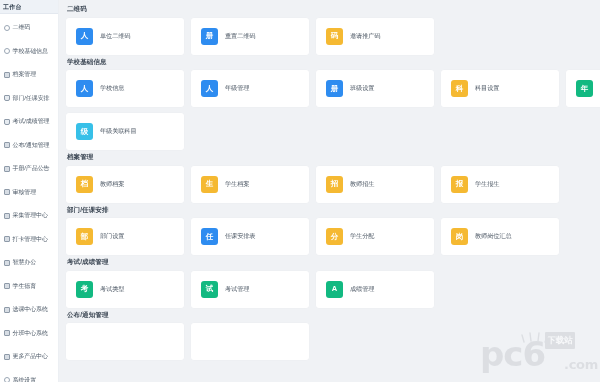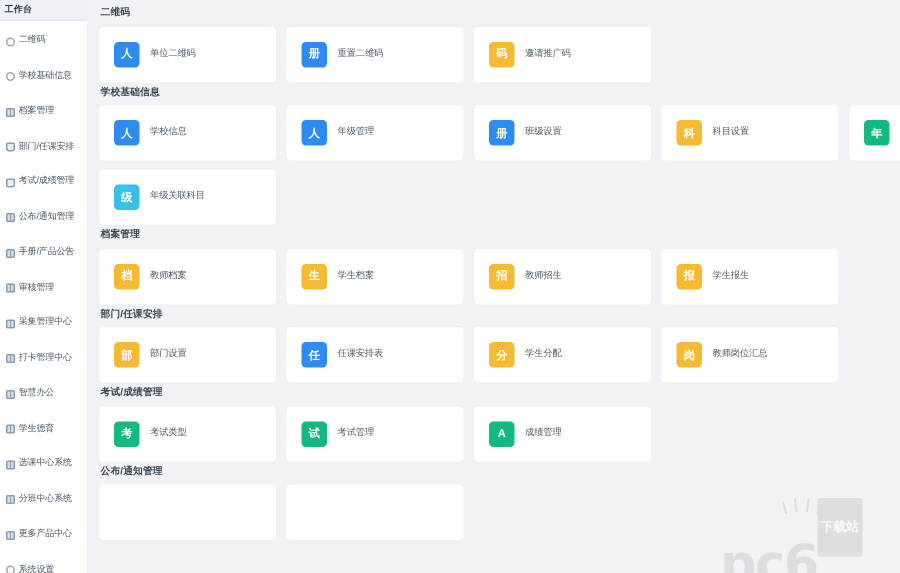--- a/index.html
+++ b/index.html
@@ -123,21 +123,21 @@
     font-family: "DejaVu Sans", sans-serif;
     font-size: 34px; font-weight: bold;
     color: #c9ccd1;
     line-height: .9;
     letter-spacing: -1px;
   }
   .wm-box {
     background: #c9ccd1;
     color: #ffffff;
     font-size: 8.5px;
-    padding: 15px 2px;
+    padding: 4px 2px;
     border-radius: 1px;
     line-height: 1;
     margin-bottom: 21px;
     font-weight: bold;
   }
   .wm-com {
     font-family: "DejaVu Sans", sans-serif;
     font-size: 13px; font-weight: bold;
     color: #c9ccd1;
     line-height: 1;

